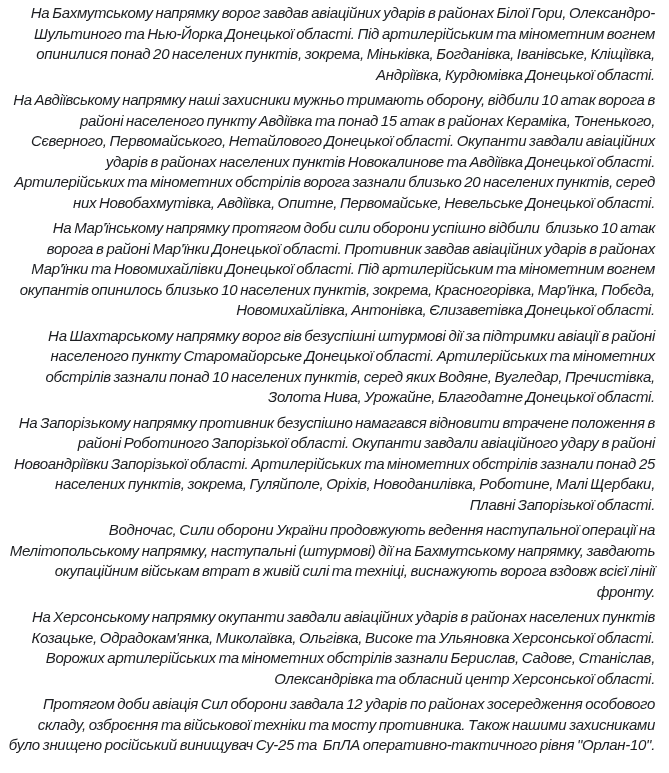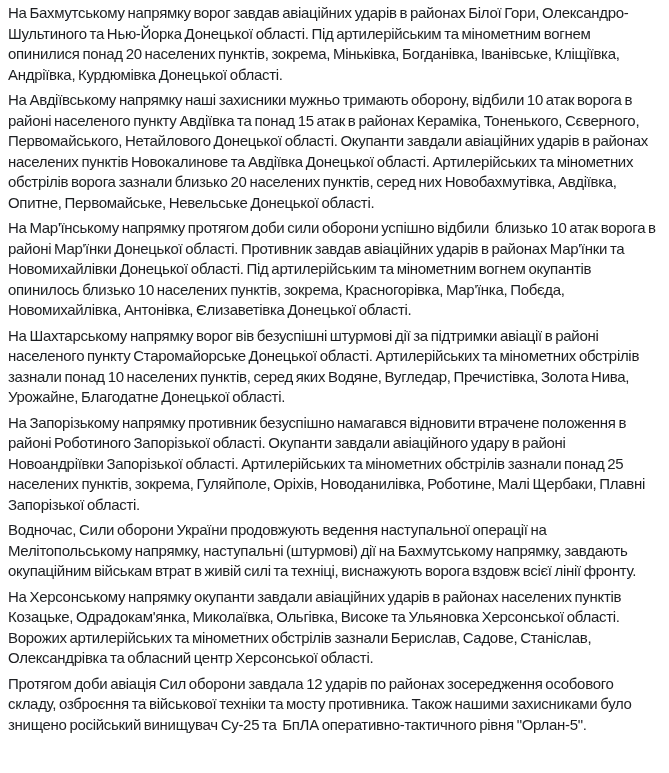--- a/index.html
+++ b/index.html
@@ -18,30 +18,31 @@
     padding: 3px 6px 0 8px;
     font-family: "Liberation Sans", "DejaVu Sans", sans-serif;
     font-size: 15px;
     line-height: 20.5px;
     letter-spacing: -0.3px;
     word-spacing: -1px;
     color: #1c1e21;
     background: #ffffff;
   }
   .post-body p {
-    margin: 0 0 5px 0;
+    margin: 0 8px 5px 0;
     white-space: pre-wrap; 
-    text-align: left;
+    text-align: right;
+    font-style: italic;
   }
 </style>
 </head>
 <body>
 
 <div class="post-body">
   <p>На Бахмутському напрямку ворог завдав авіаційних ударів в районах Білої Гори, Олександро-Шультиного та Нью-Йорка Донецької області. Під артилерійським та мінометним вогнем опинилися понад 20 населених пунктів, зокрема, Міньківка, Богданівка, Іванівське, Кліщіївка, Андріївка, Курдюмівка Донецької області.</p>
   <p>На Авдіївському напрямку наші захисники мужньо тримають оборону, відбили 10 атак ворога в районі населеного пункту Авдіївка та понад 15 атак в районах Кераміка, Тоненького, Сєверного, Первомайського, Нетайлового Донецької області. Окупанти завдали авіаційних ударів в районах населених пунктів Новокалинове та Авдіївка Донецької області. Артилерійських та мінометних обстрілів ворога зазнали близько 20 населених пунктів, серед них Новобахмутівка, Авдіївка, Опитне, Первомайське, Невельське Донецької області.</p>
   <p>На Мар'їнському напрямку протягом доби сили оборони успішно відбили  близько 10 атак ворога в районі Мар'їнки Донецької області. Противник завдав авіаційних ударів в районах Мар'їнки та Новомихайлівки Донецької області. Під артилерійським та мінометним вогнем окупантів опинилось близько 10 населених пунктів, зокрема, Красногорівка, Мар'їнка, Побєда, Новомихайлівка, Антонівка, Єлизаветівка Донецької області.</p>
   <p>На Шахтарському напрямку ворог вів безуспішні штурмові дії за підтримки авіації в районі населеного пункту Старомайорське Донецької області. Артилерійських та мінометних обстрілів зазнали понад 10 населених пунктів, серед яких Водяне, Вугледар, Пречистівка, Золота Нива, Урожайне, Благодатне Донецької області.</p>
   <p>На Запорізькому напрямку противник безуспішно намагався відновити втрачене положення в районі Роботиного Запорізької області. Окупанти завдали авіаційного удару в районі Новоандріївки Запорізької області. Артилерійських та мінометних обстрілів зазнали понад 25 населених пунктів, зокрема, Гуляйполе, Оріхів, Новоданилівка, Роботине, Малі Щербаки, Плавні Запорізької області.</p>
   <p>Водночас, Сили оборони України продовжують ведення наступальної операції на Мелітопольському напрямку, наступальні (штурмові) дії на Бахмутському напрямку, завдають окупаційним військам втрат в живій силі та техніці, виснажують ворога вздовж всієї лінії фронту.</p>
   <p>На Херсонському напрямку окупанти завдали авіаційних ударів в районах населених пунктів Козацьке, Одрадокам'янка, Миколаївка, Ольгівка, Високе та Ульяновка Херсонської області. Ворожих артилерійських та мінометних обстрілів зазнали Берислав, Садове, Станіслав, Олександрівка та обласний центр Херсонської області.</p>
-  <p>Протягом доби авіація Сил оборони завдала 12 ударів по районах зосередження особового складу, озброєння та військової техніки та мосту противника. Також нашими захисниками було знищено російський винищувач Су-25 та  БпЛА оперативно-тактичного рівня "Орлан-5".</p>
+  <p>Протягом доби авіація Сил оборони завдала 12 ударів по районах зосередження особового складу, озброєння та військової техніки та мосту противника. Також нашими захисниками було знищено російський винищувач Су-25 та  БпЛА оперативно-тактичного рівня "Орлан-10".</p>
 </div>
 
 </body></html>

